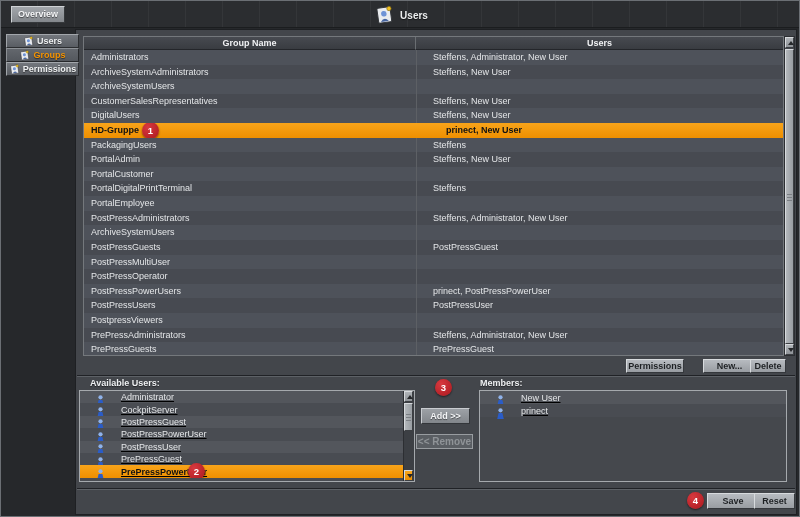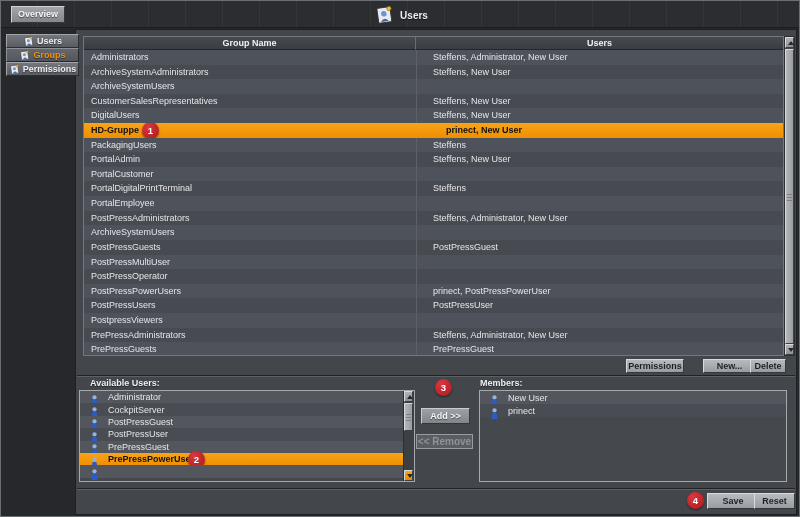--- a/index.html
+++ b/index.html
@@ -118,21 +118,21 @@
     color:#1e2124; font-size:9px; font-weight:bold; text-align:center; line-height:12px; cursor:pointer;
   }
   .groove { position:absolute; height:2px; border-top:1px solid #202226; border-bottom:1px solid #5d6166; }
 
   
   .plabel { position:absolute; color:#eef0f2; font-size:9px; font-weight:bold; text-shadow:0 1px 1px rgba(0,0,0,.5); }
   .listbox {
     position:absolute; top:389px; height:92px;
     background:#45484d; border:1px solid #a5a9ad; overflow:hidden;
   }
-  .lrow { position:relative; display:flex; align-items:center; height:12.4px; padding-left:10px; gap:9px; }
+  .lrow { position:relative; display:flex; align-items:center; height:12.4px; padding-left:16px; gap:16px;text-decoration:underline; }
   .lrow:nth-child(odd)  { background:#53565c; }
   .lrow:nth-child(even) { background:#494c52; }
   .lrow .lname { font-size:9px; color:#e4e6e8; line-height:12px; white-space:nowrap; }
   .lrow.selected { background:linear-gradient(#f8a41a,#ee8f00); }
   .lrow.selected .lname { color:#101112; font-weight:bold; }
   .mrow { height:13px; }
   .picon { width:9px; height:11px; flex:0 0 auto; }
   .list-scroll { position:absolute; right:0; top:0; bottom:0; width:11px; background:#3c3f44; border-left:1px solid #2c2e32; }
 
   .btn-add {
@@ -441,20 +441,30 @@
     <span class="picon">
   <svg viewBox="0 0 9 11">
     <circle cx="4.5" cy="2.3" r="2.1" fill="#8fb2ea"></circle>
     <path d="M1.2 11 L2.6 4.9 h3.8 L7.8 11 z" fill="#2a5cc8"></path>
   </svg>
 </span>
     <span class="lname">PostPressGuest</span>
 
   </div>
 
+  <div class="lrow">
+    <span class="picon">
+  <svg viewBox="0 0 9 11">
+    <circle cx="4.5" cy="2.3" r="2.1" fill="#8fb2ea"></circle>
+    <path d="M1.2 11 L2.6 4.9 h3.8 L7.8 11 z" fill="#2a5cc8"></path>
+  </svg>
+</span>
+    <span class="lname">PostPressPowerUser</span>
+
+  </div>
 
   <div class="lrow">
     <span class="picon">
   <svg viewBox="0 0 9 11">
     <circle cx="4.5" cy="2.3" r="2.1" fill="#8fb2ea"></circle>
     <path d="M1.2 11 L2.6 4.9 h3.8 L7.8 11 z" fill="#2a5cc8"></path>
   </svg>
 </span>
     <span class="lname">PostPressUser</span>
 

